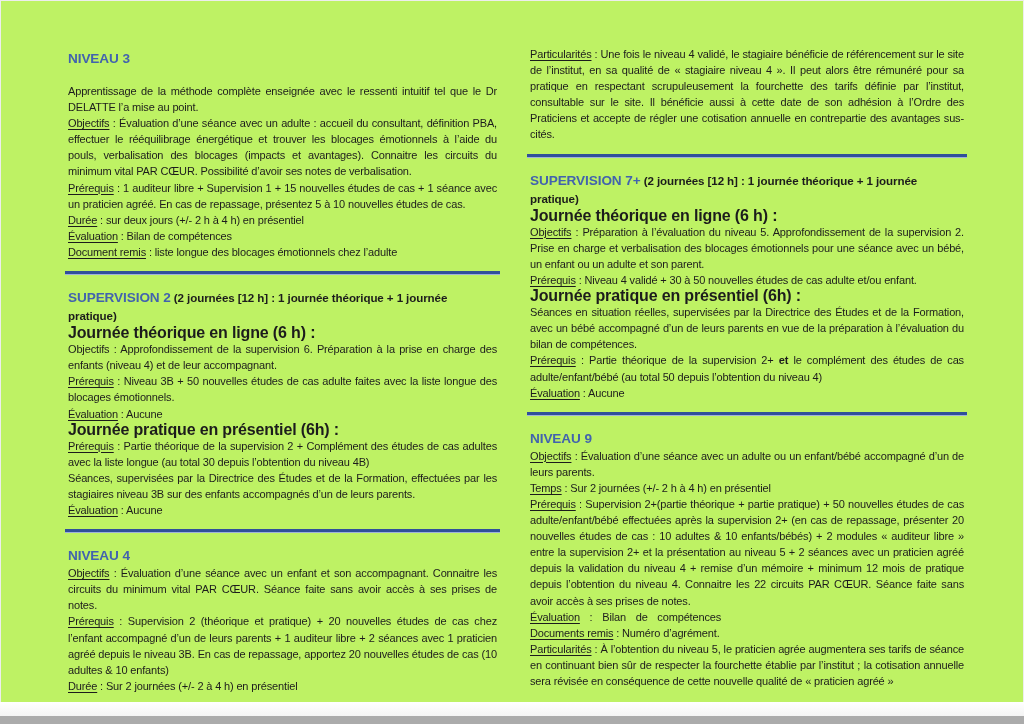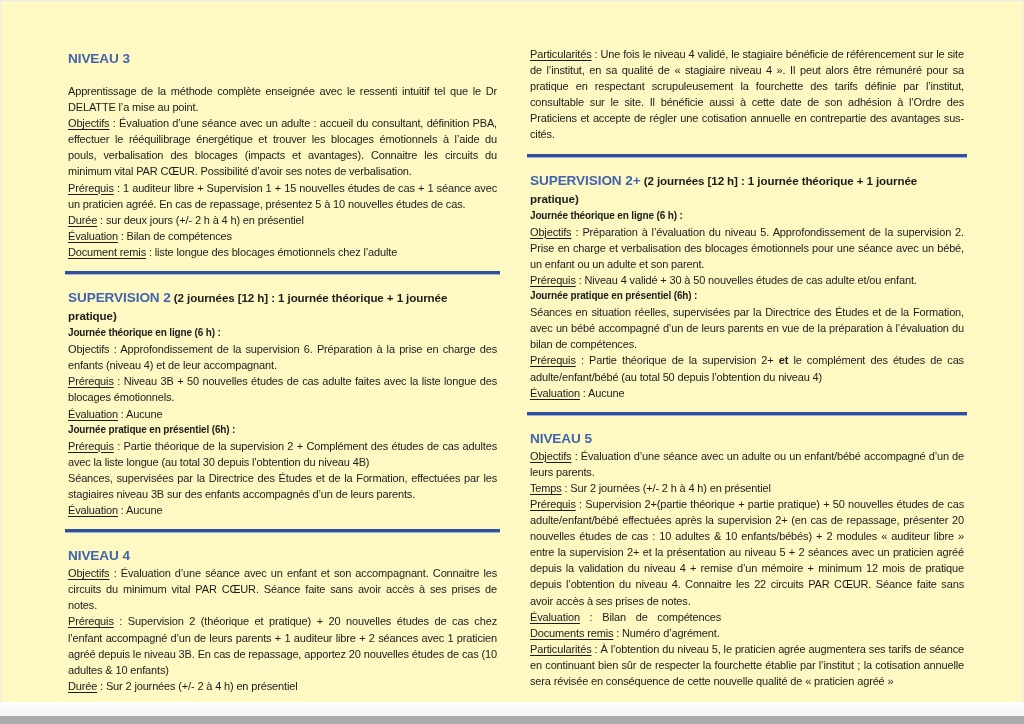--- a/index.html
+++ b/index.html
@@ -6,21 +6,21 @@
   body{
     width:1024px;height:724px;
     background:#ffffff;
     font-family:"Liberation Sans",sans-serif;
     color:#1c1c1c;
     position:relative;
     overflow:hidden;
   }
   .page{
     position:absolute;inset:0;
-    background:#fef9c3;
+    background:#bef264;
     box-shadow:inset 0 0 0 1px #ededed;
   }
   .col{position:absolute;}
   .col-left{left:68px;top:50px;width:429px;}
   .col-right{left:530px;top:46px;width:434px;}
   .para{
     margin:0;
     font-size:11px;
     line-height:16.1px;
     letter-spacing:-0.15px;
@@ -34,21 +34,21 @@
     margin:0;
     font-size:13.6px;
     font-weight:bold;
     line-height:18px;
     letter-spacing:-0.1px;
   }
   .heading .run-blue{color:#4263ae;}
   .heading .run-black{color:#1c1c1c;font-size:11.6px;font-weight:bold;}
   .boldline{
     margin:0;
-    font-size:10px;
+    font-size:16px;
     font-weight:bold;
     line-height:16.1px;
     letter-spacing:-0.15px;
   }
   .divider{
     height:3px;
     background:#30509a;
     border-bottom:1px solid #a0b2dc;
     margin:11px 0 14px -3px;
     width:calc(100% + 6px);
@@ -88,30 +88,30 @@
       <p class="para"><span class="run-u">Évaluation</span><span> : Aucune</span></p>
       <div class="divider"></div>
       <p class="heading"><span class="run-blue">NIVEAU 4</span></p>
       <p class="para"><span class="run-u">Objectifs</span><span> : Évaluation d’une séance avec un enfant et son accompagnant. Connaitre les circuits du minimum vital PAR CŒUR. Séance faite sans avoir accès à ses prises de notes.</span></p>
       <p class="para"><span class="run-u">Prérequis</span><span> : Supervision 2 (théorique et pratique) + 20 nouvelles études de cas chez l’enfant accompagné d’un de leurs parents + 1 auditeur libre + 2 séances avec 1 praticien agréé depuis le niveau 3B. En cas de repassage, apportez 20 nouvelles études de cas (10 adultes &amp; 10 enfants)</span></p>
       <p class="para"><span class="run-u">Durée</span><span> : Sur 2 journées (+/- 2 à 4 h) en présentiel</span></p>
     </div>
   <div class="col col-right">
       <p class="para"><span class="run-u">Particularités</span><span> : Une fois le niveau 4 validé, le stagiaire bénéficie de référencement sur le site de l’institut, en sa qualité de « stagiaire niveau 4 ». Il peut alors être rémunéré pour sa pratique en respectant scrupuleusement la fourchette des tarifs définie par l’institut, consultable sur le site. Il bénéficie aussi à cette date de son adhésion à l’Ordre des Praticiens et accepte de régler une cotisation annuelle en contrepartie des avantages sus-cités.</span></p>
       <div class="divider"></div>
-      <p class="heading"><span class="run-blue">SUPERVISION 2+</span><span class="run-black"> (2 journées [12 h] : 1 journée théorique + 1 journée pratique)</span></p>
+      <p class="heading"><span class="run-blue">SUPERVISION 7+</span><span class="run-black"> (2 journées [12 h] : 1 journée théorique + 1 journée pratique)</span></p>
       <p class="boldline">Journée théorique en ligne (6 h) :</p>
       <p class="para"><span class="run-u">Objectifs</span><span> : Préparation à l’évaluation du niveau 5. Approfondissement de la supervision 2. Prise en charge et verbalisation des blocages émotionnels pour une séance avec un bébé, un enfant ou un adulte et son parent.</span></p>
       <p class="para"><span class="run-u">Prérequis</span><span> : Niveau 4 validé + 30 à 50 nouvelles études de cas adulte et/ou enfant.</span></p>
       <p class="boldline">Journée pratique en présentiel (6h) :</p>
       <p class="para"><span>Séances en situation réelles, supervisées par la Directrice des Études et de la Formation, avec un bébé accompagné d’un de leurs parents en vue de la préparation à l’évaluation du bilan de compétences.</span></p>
       <p class="para"><span class="run-u">Prérequis</span><span> : Partie théorique de la supervision 2+ </span><span class="run-b">et</span><span> le complément des études de cas adulte/enfant/bébé (au total 50 depuis l’obtention du niveau 4)</span></p>
       <p class="para"><span class="run-u">Évaluation</span><span> : Aucune</span></p>
       <div class="divider"></div>
-      <p class="heading"><span class="run-blue">NIVEAU 5</span></p>
+      <p class="heading"><span class="run-blue">NIVEAU 9</span></p>
       <p class="para"><span class="run-u">Objectifs</span><span> : Évaluation d’une séance avec un adulte ou un enfant/bébé accompagné d’un de leurs parents.</span></p>
       <p class="para"><span class="run-u">Temps</span><span> : Sur 2 journées (+/- 2 h à 4 h) en présentiel</span></p>
       <p class="para"><span class="run-u">Prérequis</span><span> : Supervision 2+(partie théorique + partie pratique) + 50 nouvelles études de cas adulte/enfant/bébé effectuées après la supervision 2+ (en cas de repassage, présenter 20 nouvelles études de cas : 10 adultes &amp; 10 enfants/bébés) + 2 modules « auditeur libre » entre la supervision 2+ et la présentation au niveau 5 + 2 séances avec un praticien agréé depuis la validation du niveau 4 + remise d’un mémoire + minimum 12 mois de pratique depuis l’obtention du niveau 4. Connaitre les 22 circuits PAR CŒUR. Séance faite sans avoir accès à ses prises de notes.</span></p>
       <p class="para stretch"><span class="run-u">Évaluation</span><span> : Bilan de compétences</span></p>
       <p class="para"><span class="run-u">Documents remis</span><span> : Numéro d’agrément.</span></p>
       <p class="para"><span class="run-u">Particularités</span><span> : À l’obtention du niveau 5, le praticien agrée augmentera ses tarifs de séance en continuant bien sûr de respecter la fourchette établie par l’institut ; la cotisation annuelle sera révisée en conséquence de cette nouvelle qualité de « praticien agréé »</span></p>
     </div>
   <div class="page-edge-fade"></div>
   <div class="page-edge"></div>
 </div>

